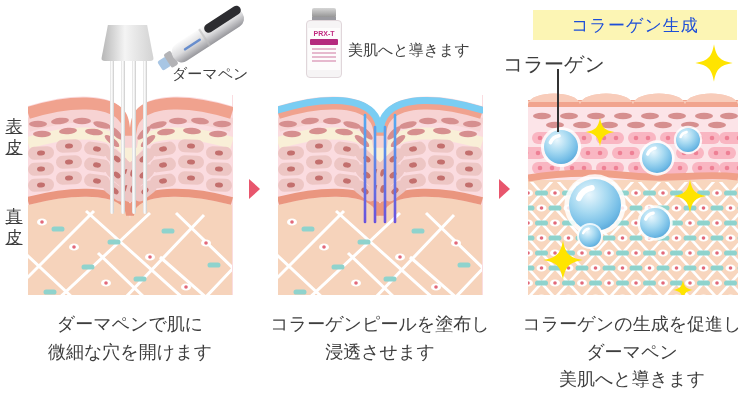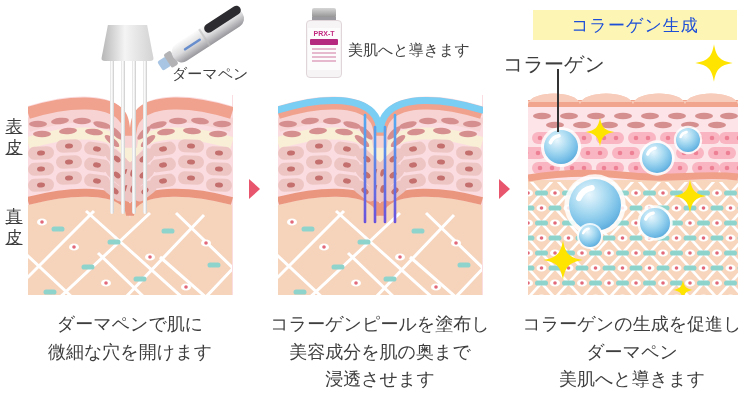--- a/index.html
+++ b/index.html
@@ -395,21 +395,20 @@
   </div>
   <div class="small-label" style="left:503px;top:51px;font-size:20px">コラーゲン</div>
   <div class="pointer-line"></div>
 
   <div class="caption" style="left:27px;width:206px">
     <div>ダーマペンで肌に</div>
     <div>微細な穴を開けます</div>
   </div>
   <div class="caption" style="left:262px;width:236px">
     <div>コラーゲンピールを塗布し</div>
-    <div>美容成分を肌の奥まで</div>
     <div>浸透させます</div>
   </div>
   <div class="caption" style="left:514px;width:236px">
     <div>コラーゲンの生成を促進し</div>
     <div>ダーマペン</div>
     <div>美肌へと導きます</div>
   </div>
 
 </div>
 

